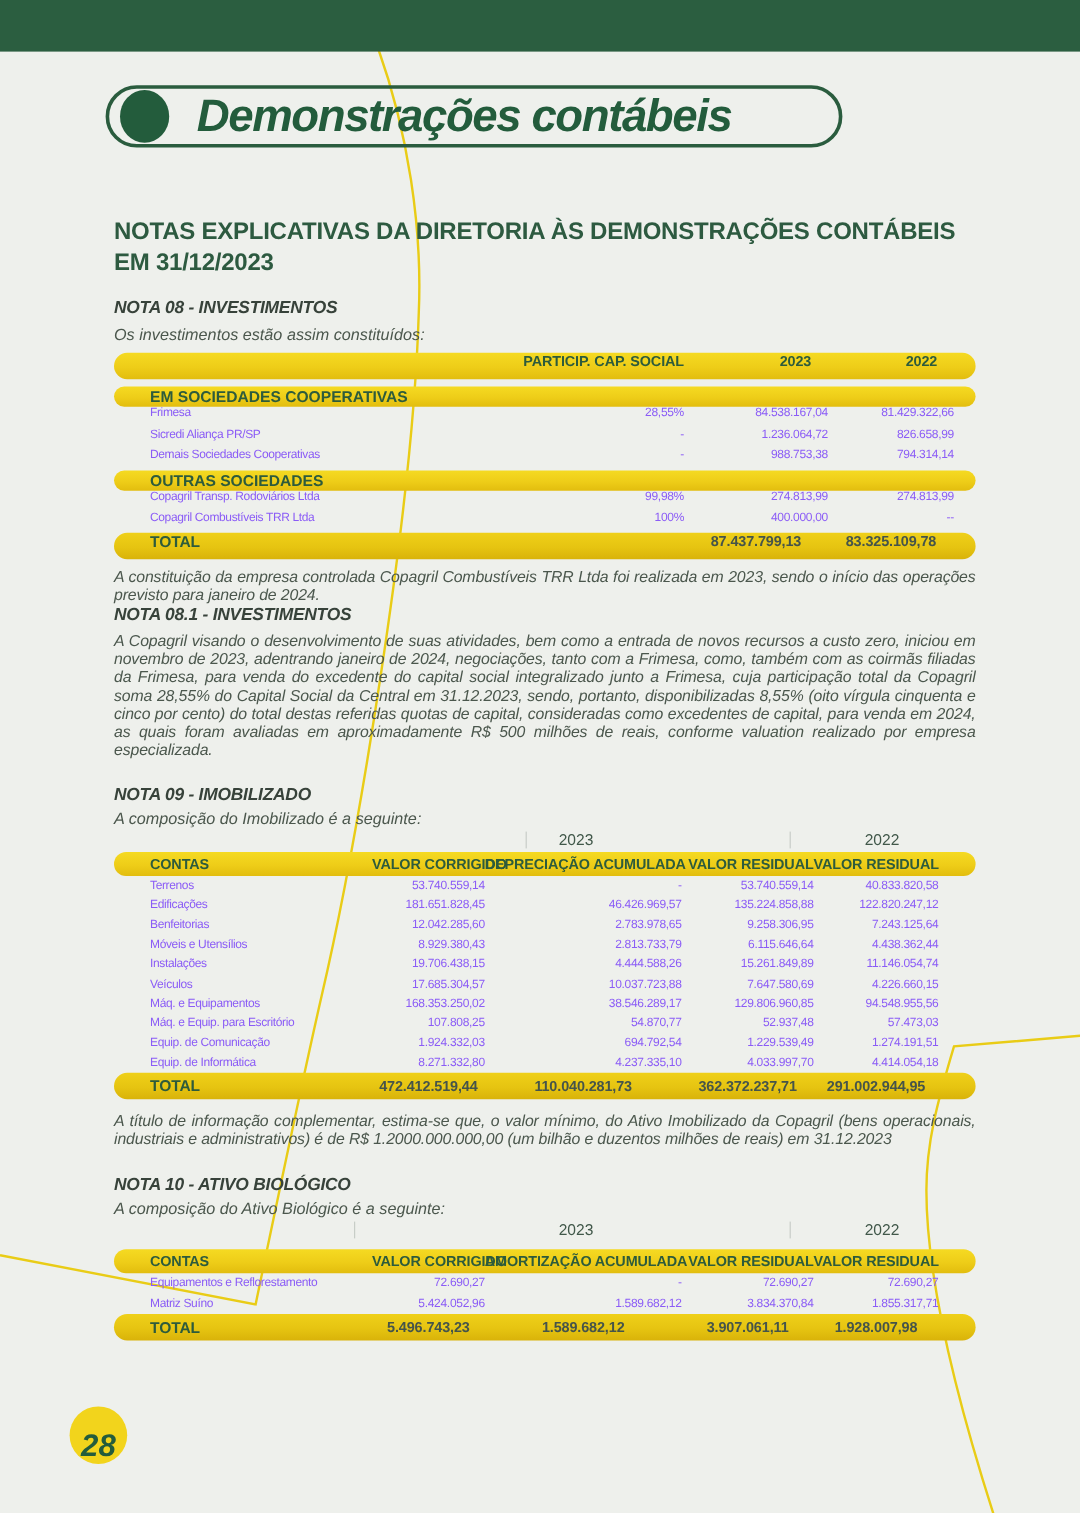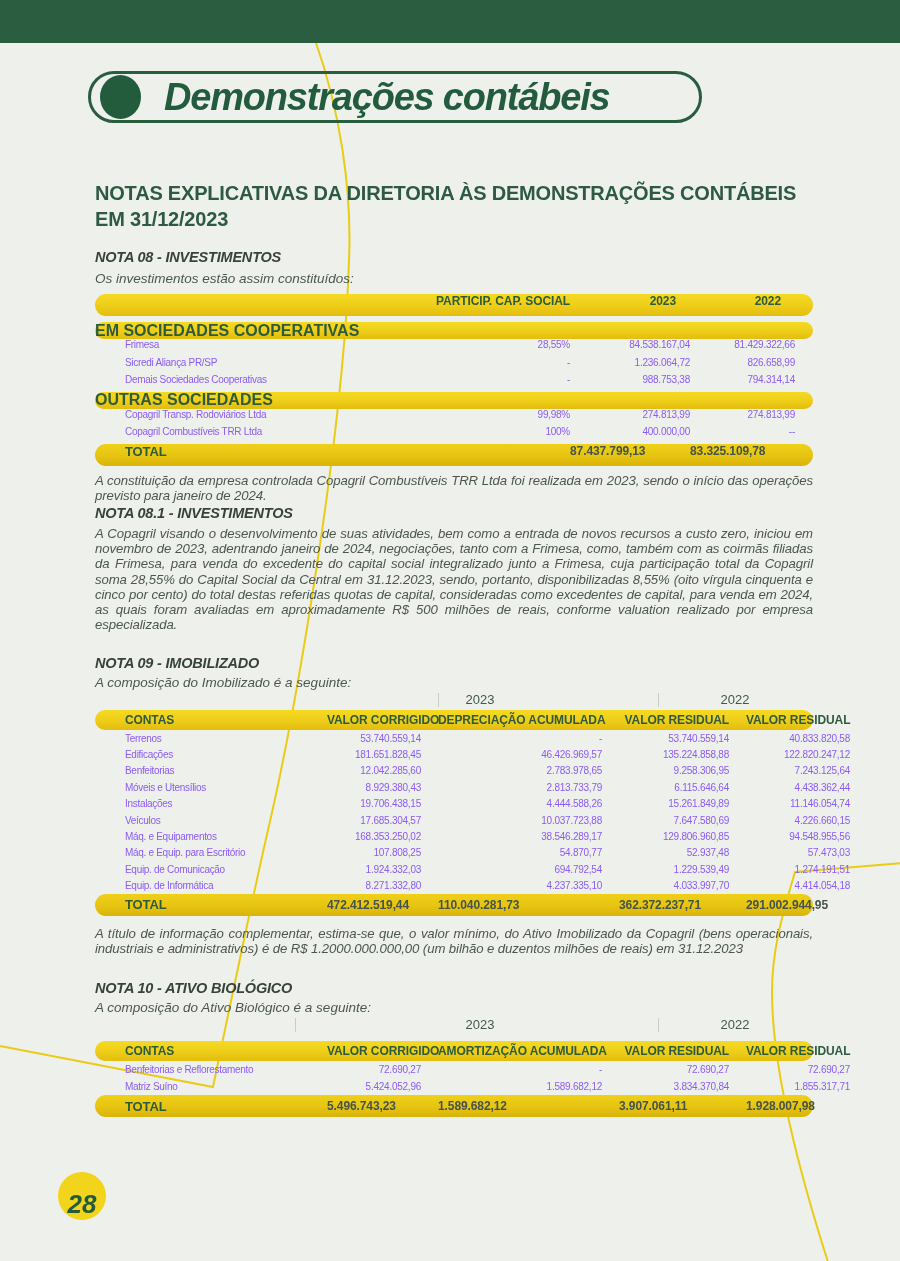--- a/index.html
+++ b/index.html
@@ -36,35 +36,35 @@
   .para { font-size:13.2px; font-style:italic; color:#4b574d; line-height:15.2px; text-align:justify; letter-spacing:-0.1px; }
 
   .band, .totalband {
     background:linear-gradient(180deg,#f5da22 0%,#eecd18 55%,#e2bd0e 100%);
     border-radius:11px; height:22px; display:grid; align-items:center;
     font-size:12px; font-weight:bold; color:#2d5b3c; letter-spacing:-0.1px;
   }
   .totalband { background:linear-gradient(180deg,#efd019 0%,#e6c411 55%,#d9b309 100%); }
   .secband {
     background:linear-gradient(180deg,#f5da22 0%,#eecd18 55%,#e2bd0e 100%);
-    border-radius:8.5px; height:17px; display:flex; align-items:center; 
-    font-size:16px; font-weight:bold; color:#2d5b3c; margin-top:6px;
+    border-radius:8.5px; height:17px; display:flex; align-items:center; padding-left:30px;
+    font-size:13px; font-weight:bold; color:#2d5b3c; margin-top:6px;
   }
   .t1c { grid-template-columns:250px 195px 120px 105px; padding:0 18px 10px 30px; }
-  .t2c { grid-template-columns:185px 94px 164px 110px 104px; padding:0 31px 0 30px;gap:17px; }
+  .t2c { grid-template-columns:185px 94px 164px 110px 104px; padding:0 31px 0 30px; }
   .row { display:grid; align-items:center; font-size:10px; color:#8b5cf6; letter-spacing:-0.25px; }
   .t1row { height:17.5px; }
   .t2row { height:16.4px; }
   .t3row { height:17px; }
   .num { text-align:right; white-space:nowrap; }
   .lbl { white-space:nowrap; letter-spacing:-0.3px; }
   .hnum { text-align:right; white-space:nowrap; }
   .hpad { padding-right:14px; }
   .totlbl { font-weight:bold; color:#2d5b3c; font-size:13px; }
-  .totnum { text-align:left; color:#45544a; white-space:nowrap; }
+  .totnum { text-align:center; color:#45544a; white-space:nowrap; }
 
   .yearrow { position:relative; height:18px; font-size:13px; color:#41584a; }
   .ylabel { position:absolute; top:0; transform:translateX(-50%); }
   .ydiv { position:absolute; top:1px; width:1px; height:14px; background:#c7cdc7; }
 
   .pagenum {
     position:absolute; left:58px; top:1172px; width:48px; height:48px; z-index:1;
     background:#f2d41c; border-radius:50%;
     display:flex; align-items:flex-end; justify-content:center;
     font-size:26px; font-weight:bold; font-style:italic; color:#235c3c;
@@ -268,21 +268,21 @@
 
     <div class="band t2c" style="height:20px;border-radius:10px;margin-top:6px">
       <div>CONTAS</div>
       <div class="hnum">VALOR CORRIGIDO</div>
       <div class="hnum">AMORTIZAÇÃO ACUMULADA</div>
       <div class="hnum">VALOR RESIDUAL</div>
       <div class="hnum">VALOR RESIDUAL</div>
     </div>
 
     <div class="row t3row t2c">
-      <div class="lbl">Benfeitorias e Reflorestamento</div>
+      <div class="lbl">Equipamentos e Reflorestamento</div>
       <div class="num">72.690,27</div>
       <div class="num">-</div>
       <div class="num">72.690,27</div>
       <div class="num">72.690,27</div>
     </div>
     <div class="row t3row t2c">
       <div class="lbl">Matriz Suíno</div>
       <div class="num">5.424.052,96</div>
       <div class="num">1.589.682,12</div>
       <div class="num">3.834.370,84</div>

